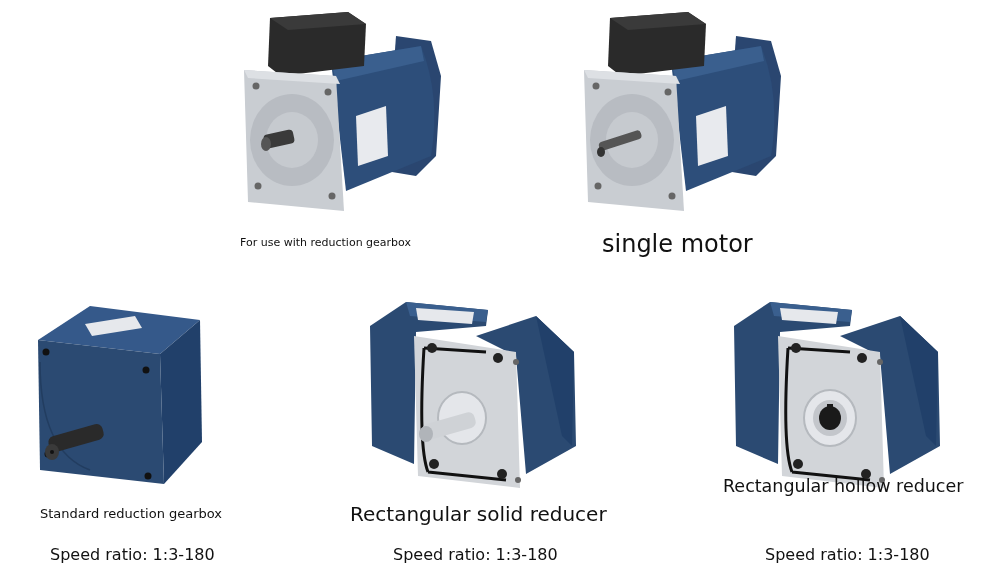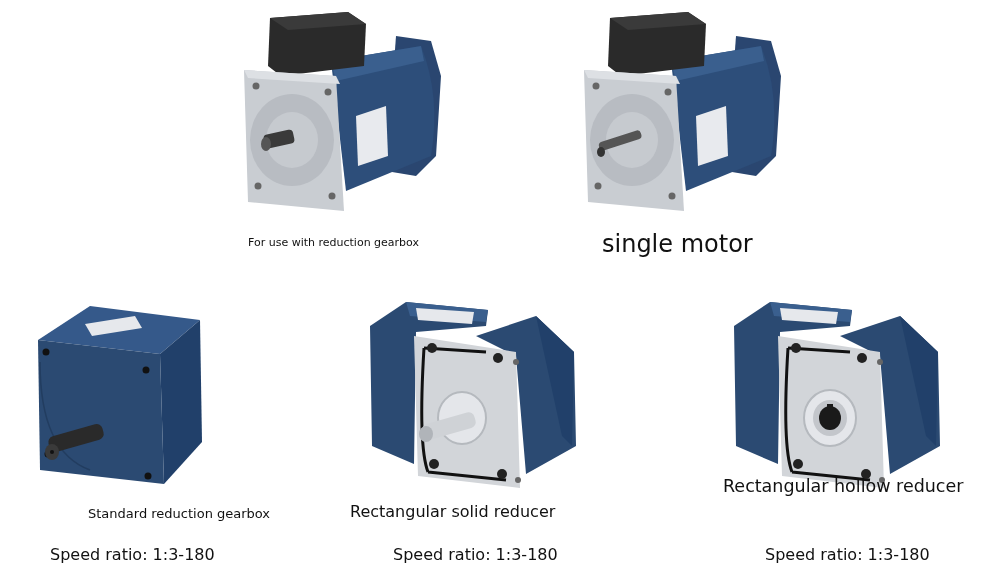--- a/index.html
+++ b/index.html
@@ -2,21 +2,21 @@
 <html><head>
   <meta charset="utf-8">
   <style>
     html, body { margin: 0; padding: 0; background: #ffffff; }
     body { width: 994px; height: 574px; position: relative; overflow: hidden; font-family: "DejaVu Sans", "Liberation Sans", sans-serif; color: #111; }
     .abs { position: absolute; }
     .caption { position: absolute; white-space: nowrap; color: #111; }
     .cap-sm { font-size: 11px; }
     .cap-md { font-size: 13px; }
     .cap-lg { font-size: 24px; }
-    .cap-lg2 { font-size: 16px; }
+    .cap-lg2 { font-size: 20px; }
     .spec { font-size: 16px; }
     svg { display: block; }
   </style>
 </head>
 <body>
 
 <div class="abs" style="left:236px; top:6px; width:216px; height:212px;">
   <svg width="216" height="212" viewBox="0 0 216 212">
 
     <path d="M160 30 L195 35 L205 70 L200 150 L180 170 L150 165 Z" fill="#2a4670"></path>
@@ -36,21 +36,21 @@
 
     <rect x="28" y="126" width="30" height="14" rx="4" fill="#3a3a3a" transform="rotate(-12 43 133)"></rect>
     <ellipse cx="30" cy="138" rx="5" ry="7" fill="#555"></ellipse>
 
     <circle cx="20" cy="80" r="3.5" fill="#666"></circle>
     <circle cx="92" cy="86" r="3.5" fill="#666"></circle>
     <circle cx="22" cy="180" r="3.5" fill="#666"></circle>
     <circle cx="96" cy="190" r="3.5" fill="#666"></circle>
   </svg>
 </div>
-<div class="caption cap-sm" style="left:248px; top:236px;">For use with reduction gearbox</div>
+<div class="caption cap-sm" style="left:240px; top:236px;">For use with reduction gearbox</div>
 
 <div class="abs" style="left:576px; top:6px; width:216px; height:212px;">
   <svg width="216" height="212" viewBox="0 0 216 212">
     <path d="M160 30 L195 35 L205 70 L200 150 L180 170 L150 165 Z" fill="#2a4670"></path>
     <path d="M95 55 L185 40 Q205 90 195 150 L110 185 Z" fill="#2d4e7a"></path>
     <path d="M95 55 L185 40 L188 55 L100 75 Z" fill="#3a5f8e"></path>
     <path d="M120 110 L150 100 L152 150 L122 160 Z" fill="#e8eaee"></path>
     <path d="M34 12 L112 6 L130 18 L128 60 L45 70 L32 60 Z" fill="#2a2a2a"></path>
     <path d="M34 12 L112 6 L130 18 L52 24 Z" fill="#3a3a3a"></path>
     <path d="M8 64 L100 70 L108 205 L12 196 Z" fill="#c9cdd2"></path>
@@ -82,21 +82,21 @@
     <circle cx="16" cy="50" r="3.5" fill="#111"></circle>
     <circle cx="116" cy="68" r="3.5" fill="#111"></circle>
     <circle cx="18" cy="152" r="3.5" fill="#111"></circle>
     <circle cx="118" cy="174" r="3.5" fill="#111"></circle>
 
     <rect x="18" y="128" width="56" height="16" rx="6" fill="#2a2a2a" transform="rotate(-16 46 136)"></rect>
     <ellipse cx="22" cy="150" rx="7" ry="8" fill="#3a3a3a"></ellipse>
     <circle cx="22" cy="150" r="2" fill="#111"></circle>
   </svg>
 </div>
-<div class="caption cap-md" style="left:40px; top:506px;margin-left:48px;">Standard reduction gearbox</div>
+<div class="caption cap-md" style="left:40px; top:506px;">Standard reduction gearbox</div>
 <div class="caption spec" style="left:50px; top:545px;">Speed ratio: 1:3-180</div>
 
 <div class="abs" style="left:366px; top:296px; width:220px; height:194px;">
   <svg width="220" height="194" viewBox="0 0 220 194">
 
     <path d="M4 30 L40 6 L122 14 L120 30 L50 36 L48 168 L6 150 Z" fill="#2b4a72"></path>
     <path d="M40 6 L122 14 L120 26 L44 20 Z" fill="#3a5f8e"></path>
     <path d="M50 12 L108 16 L106 28 L52 24 Z" fill="#e6e8ec"></path>
 
     <path d="M110 40 L170 20 L208 56 L210 150 L160 178 L150 60 Z" fill="#2b4a72"></path>

